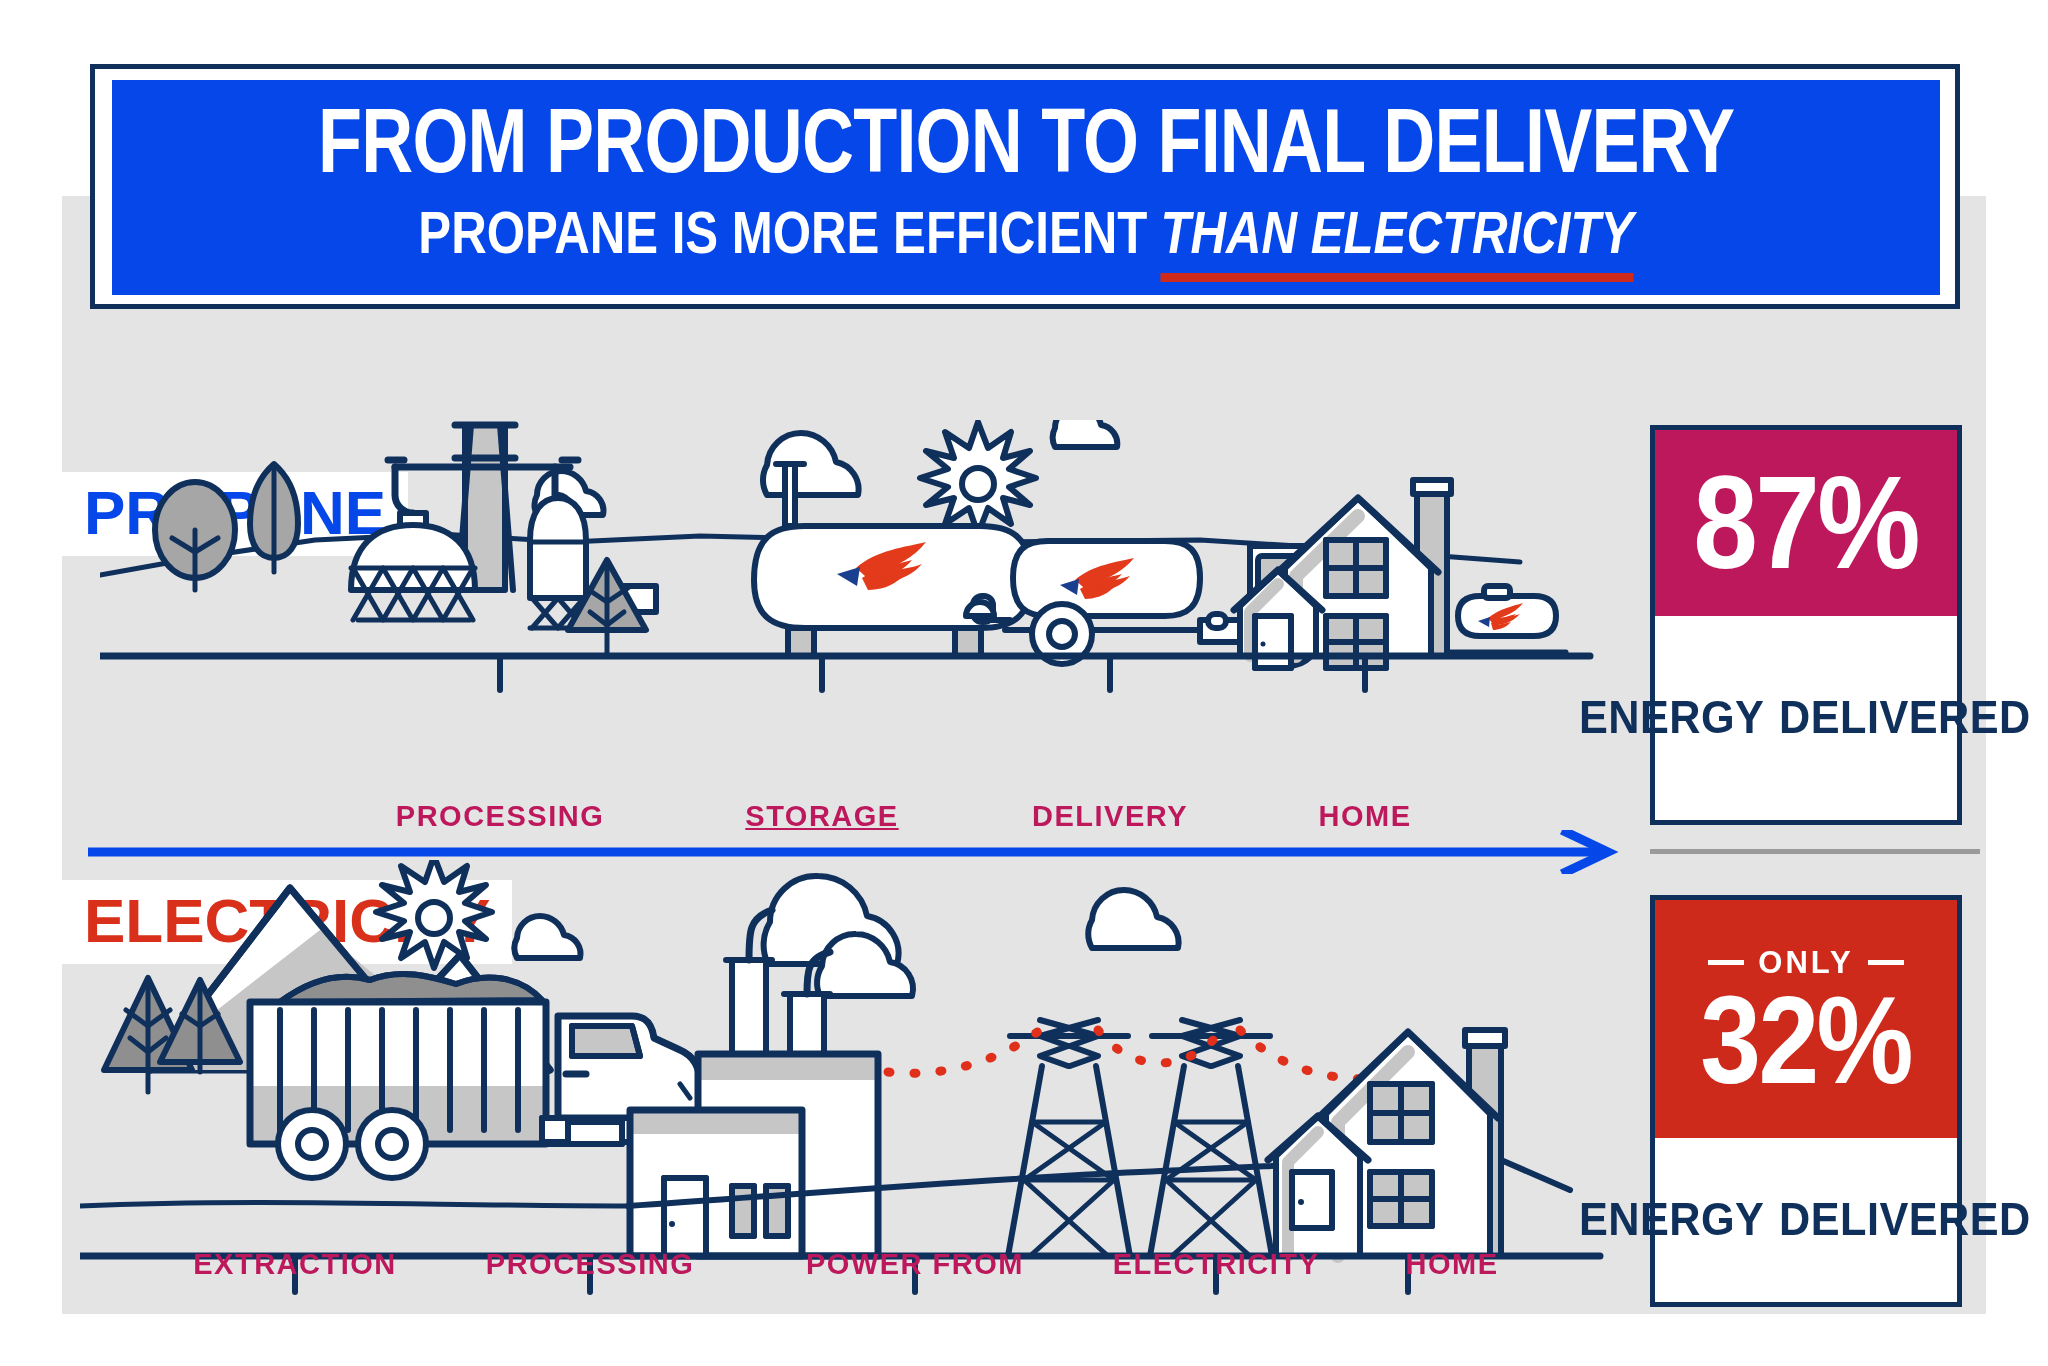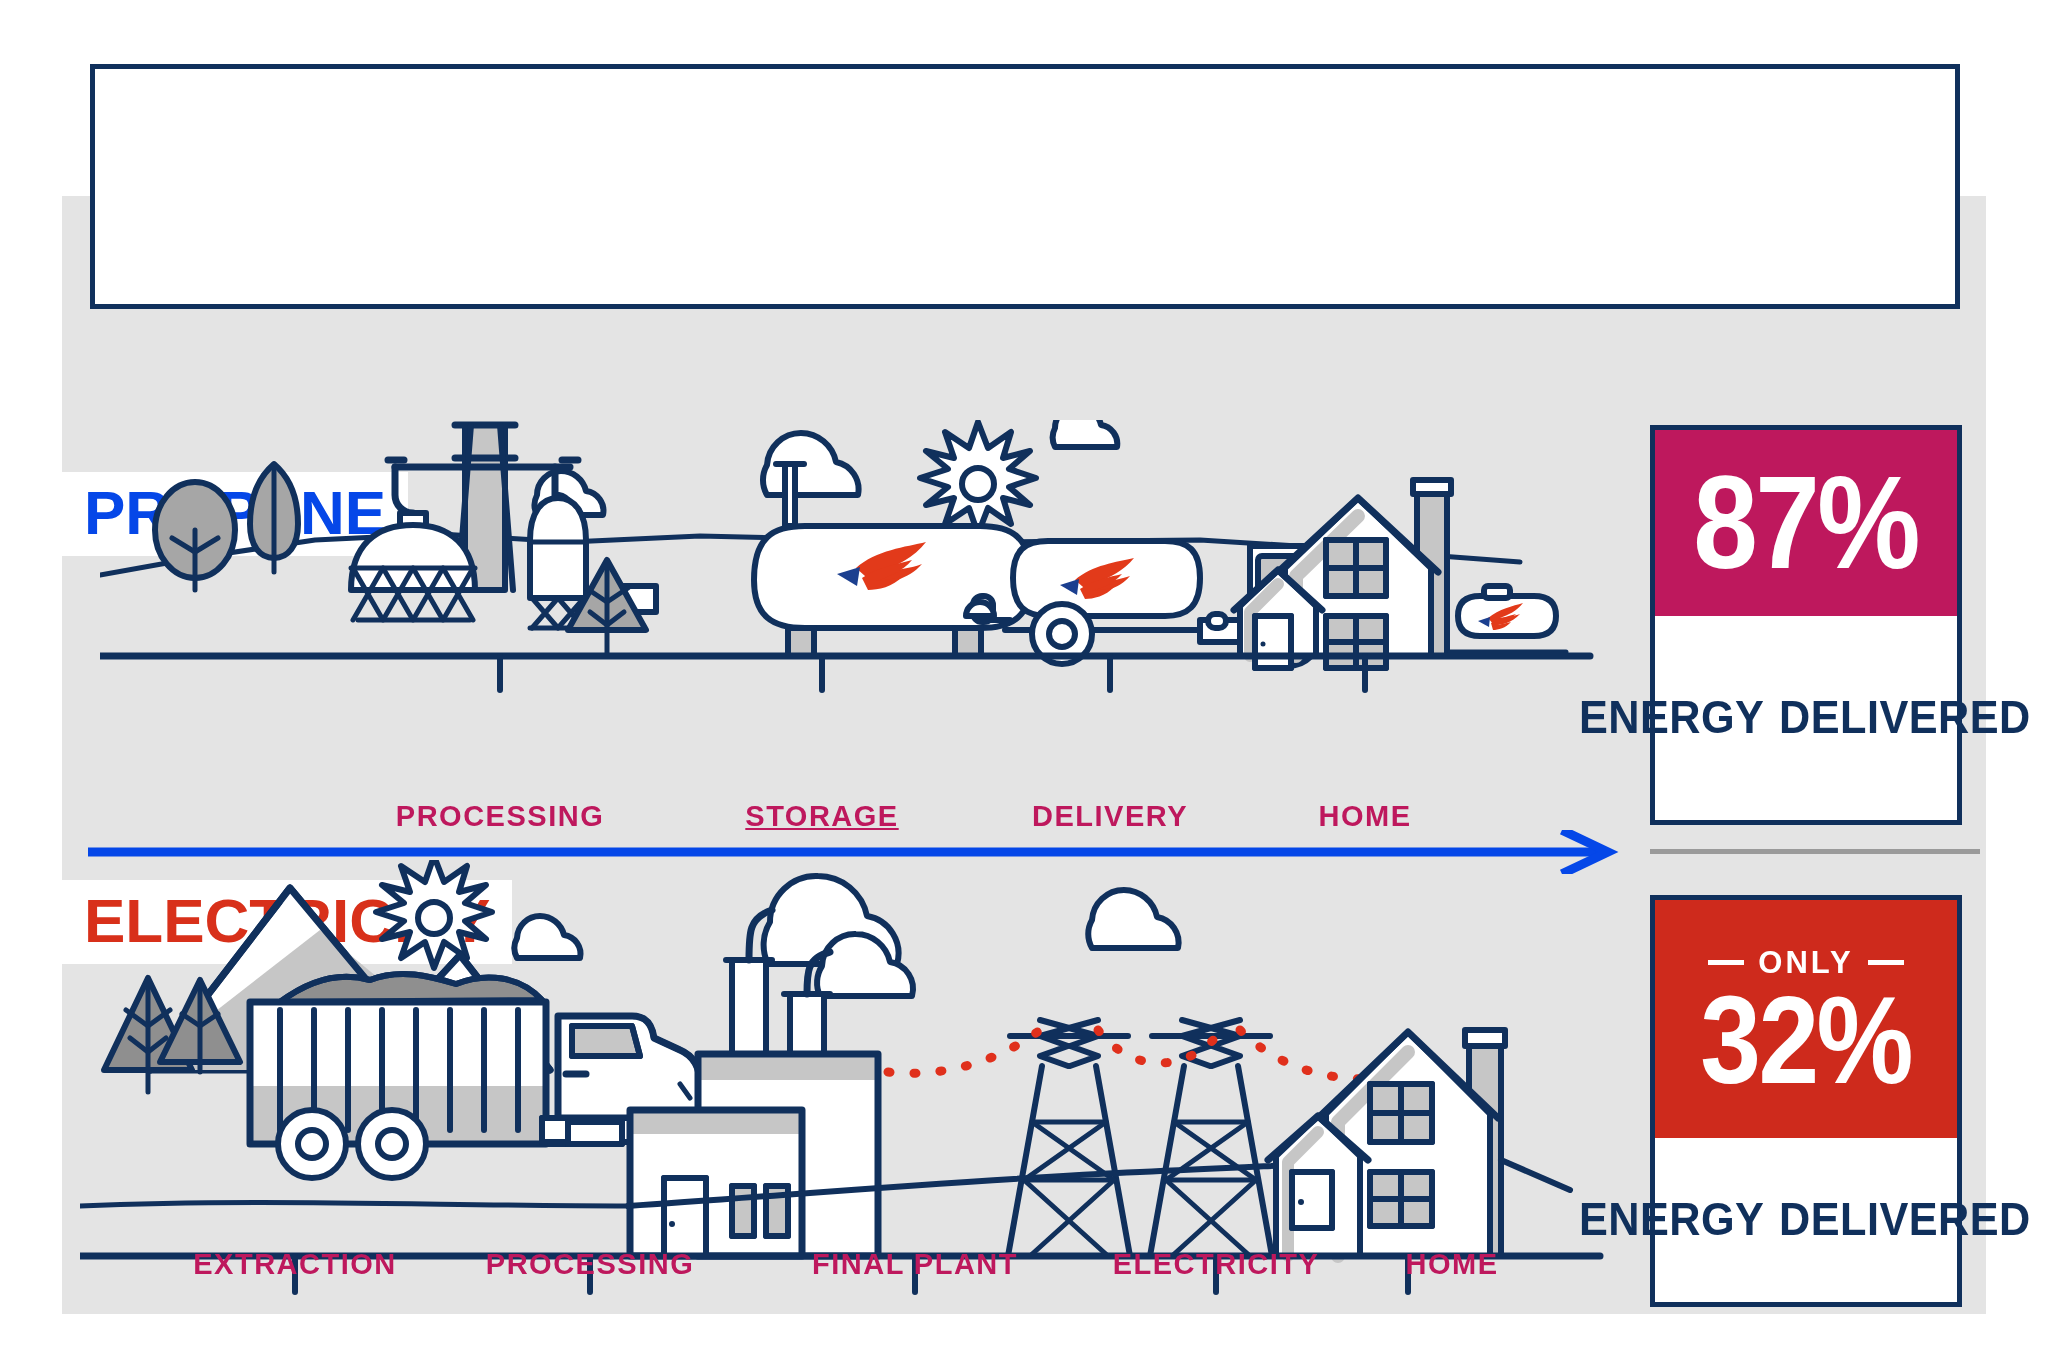--- a/index.html
+++ b/index.html
@@ -164,20 +164,27 @@
   .badge-bottom span { display: block; transform: scaleX(0.94); }
 </style>
 </head>
 <body>
 
 <div id="root">
 
   <div class="gray-panel"></div>
 
   <div class="header-frame"></div>
+  <div class="header-box">
+    <div class="title">FROM PRODUCTION TO FINAL DELIVERY</div>
+    <div class="subtitle-wrap">
+      <span class="subtitle-a">PROPANE IS MORE EFFICIENT</span>
+      <span class="subtitle-b">THAN ELECTRICITY</span>
+    </div>
+  </div>
 
   <div class="row-label" id="label-propane">PROPANE</div>
   <div class="row-label" id="label-electricity">ELECTRICITY</div>
 
   <svg class="scene" id="scene-propane" viewBox="0 0 1520 400">
     <g fill="none" stroke="#10305c" stroke-width="6" stroke-linecap="round" stroke-linejoin="round">
 
       <g fill="#ffffff">
         <path d="M437 75 a24 24 0 0 1 24-24 a26 26 0 0 1 25 20 a20 20 0 0 1 17 24 h-66 a22 22 0 0 1 0-20 z"></path>
       </g>
@@ -469,21 +476,21 @@
       <circle cx="1221" cy="342" r="3" fill="#10305c" stroke="none"></circle>
       <path d="M1421 300 L1490 330" stroke-width="6" fill="none"></path>
 
       <path d="M0 396 h1520" stroke-width="7"></path>
       <path d="M215 396 v36 M510 396 v36 M835 396 v36 M1136 396 v36 M1328 396 v36" stroke-width="6"></path>
     </g>
   </svg>
 
   <div class="stage-label" style="left:295px; top:1248px;">EXTRACTION</div>
   <div class="stage-label" style="left:590px; top:1248px;">PROCESSING</div>
-  <div class="stage-label" style="left:915px; top:1248px;">FINAL PLANT</div>
+  <div class="stage-label" style="left:915px; top:1248px;">POWER FROM</div>
   <div class="stage-label" style="left:1216px; top:1248px;">ELECTRICITY</div>
   <div class="stage-label" style="left:1452px; top:1248px;">HOME</div>
 
   <div class="badge" id="badge-propane">
     <div class="badge-top">
       <div class="pct">87%</div>
     </div>
     <div class="badge-bottom">
       <span>ENERGY</span>
       <span>DELIVERED</span>

